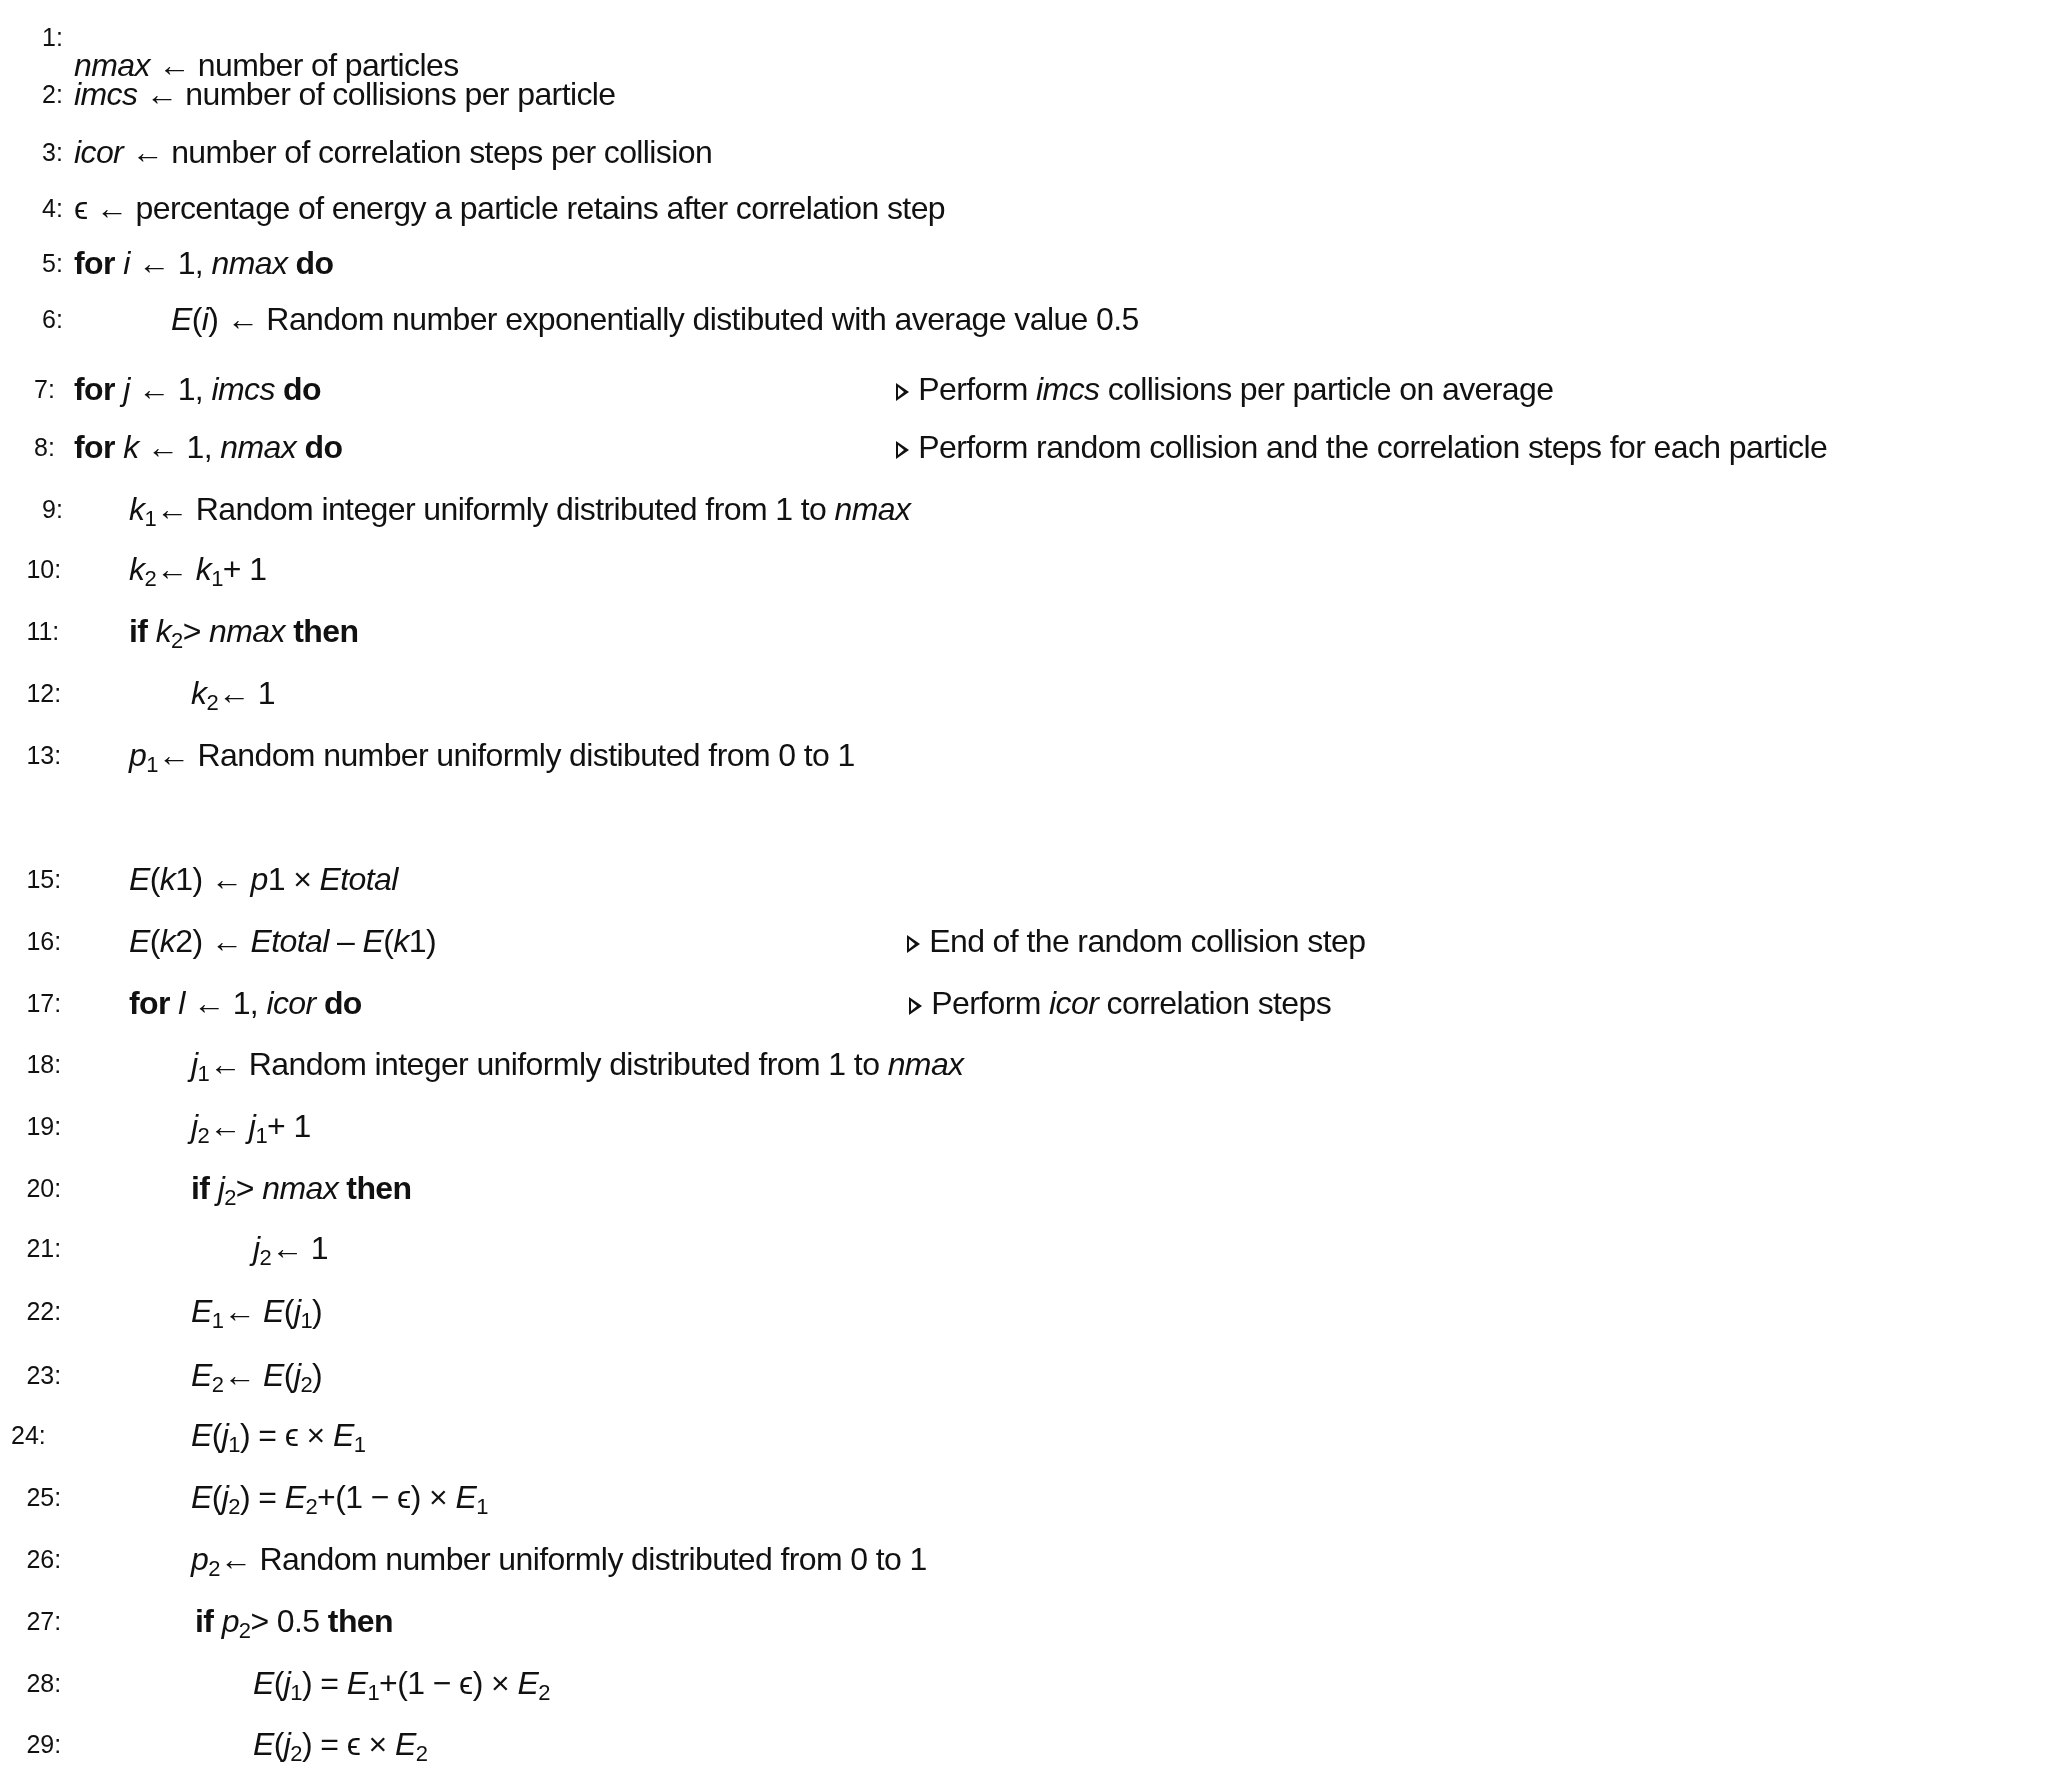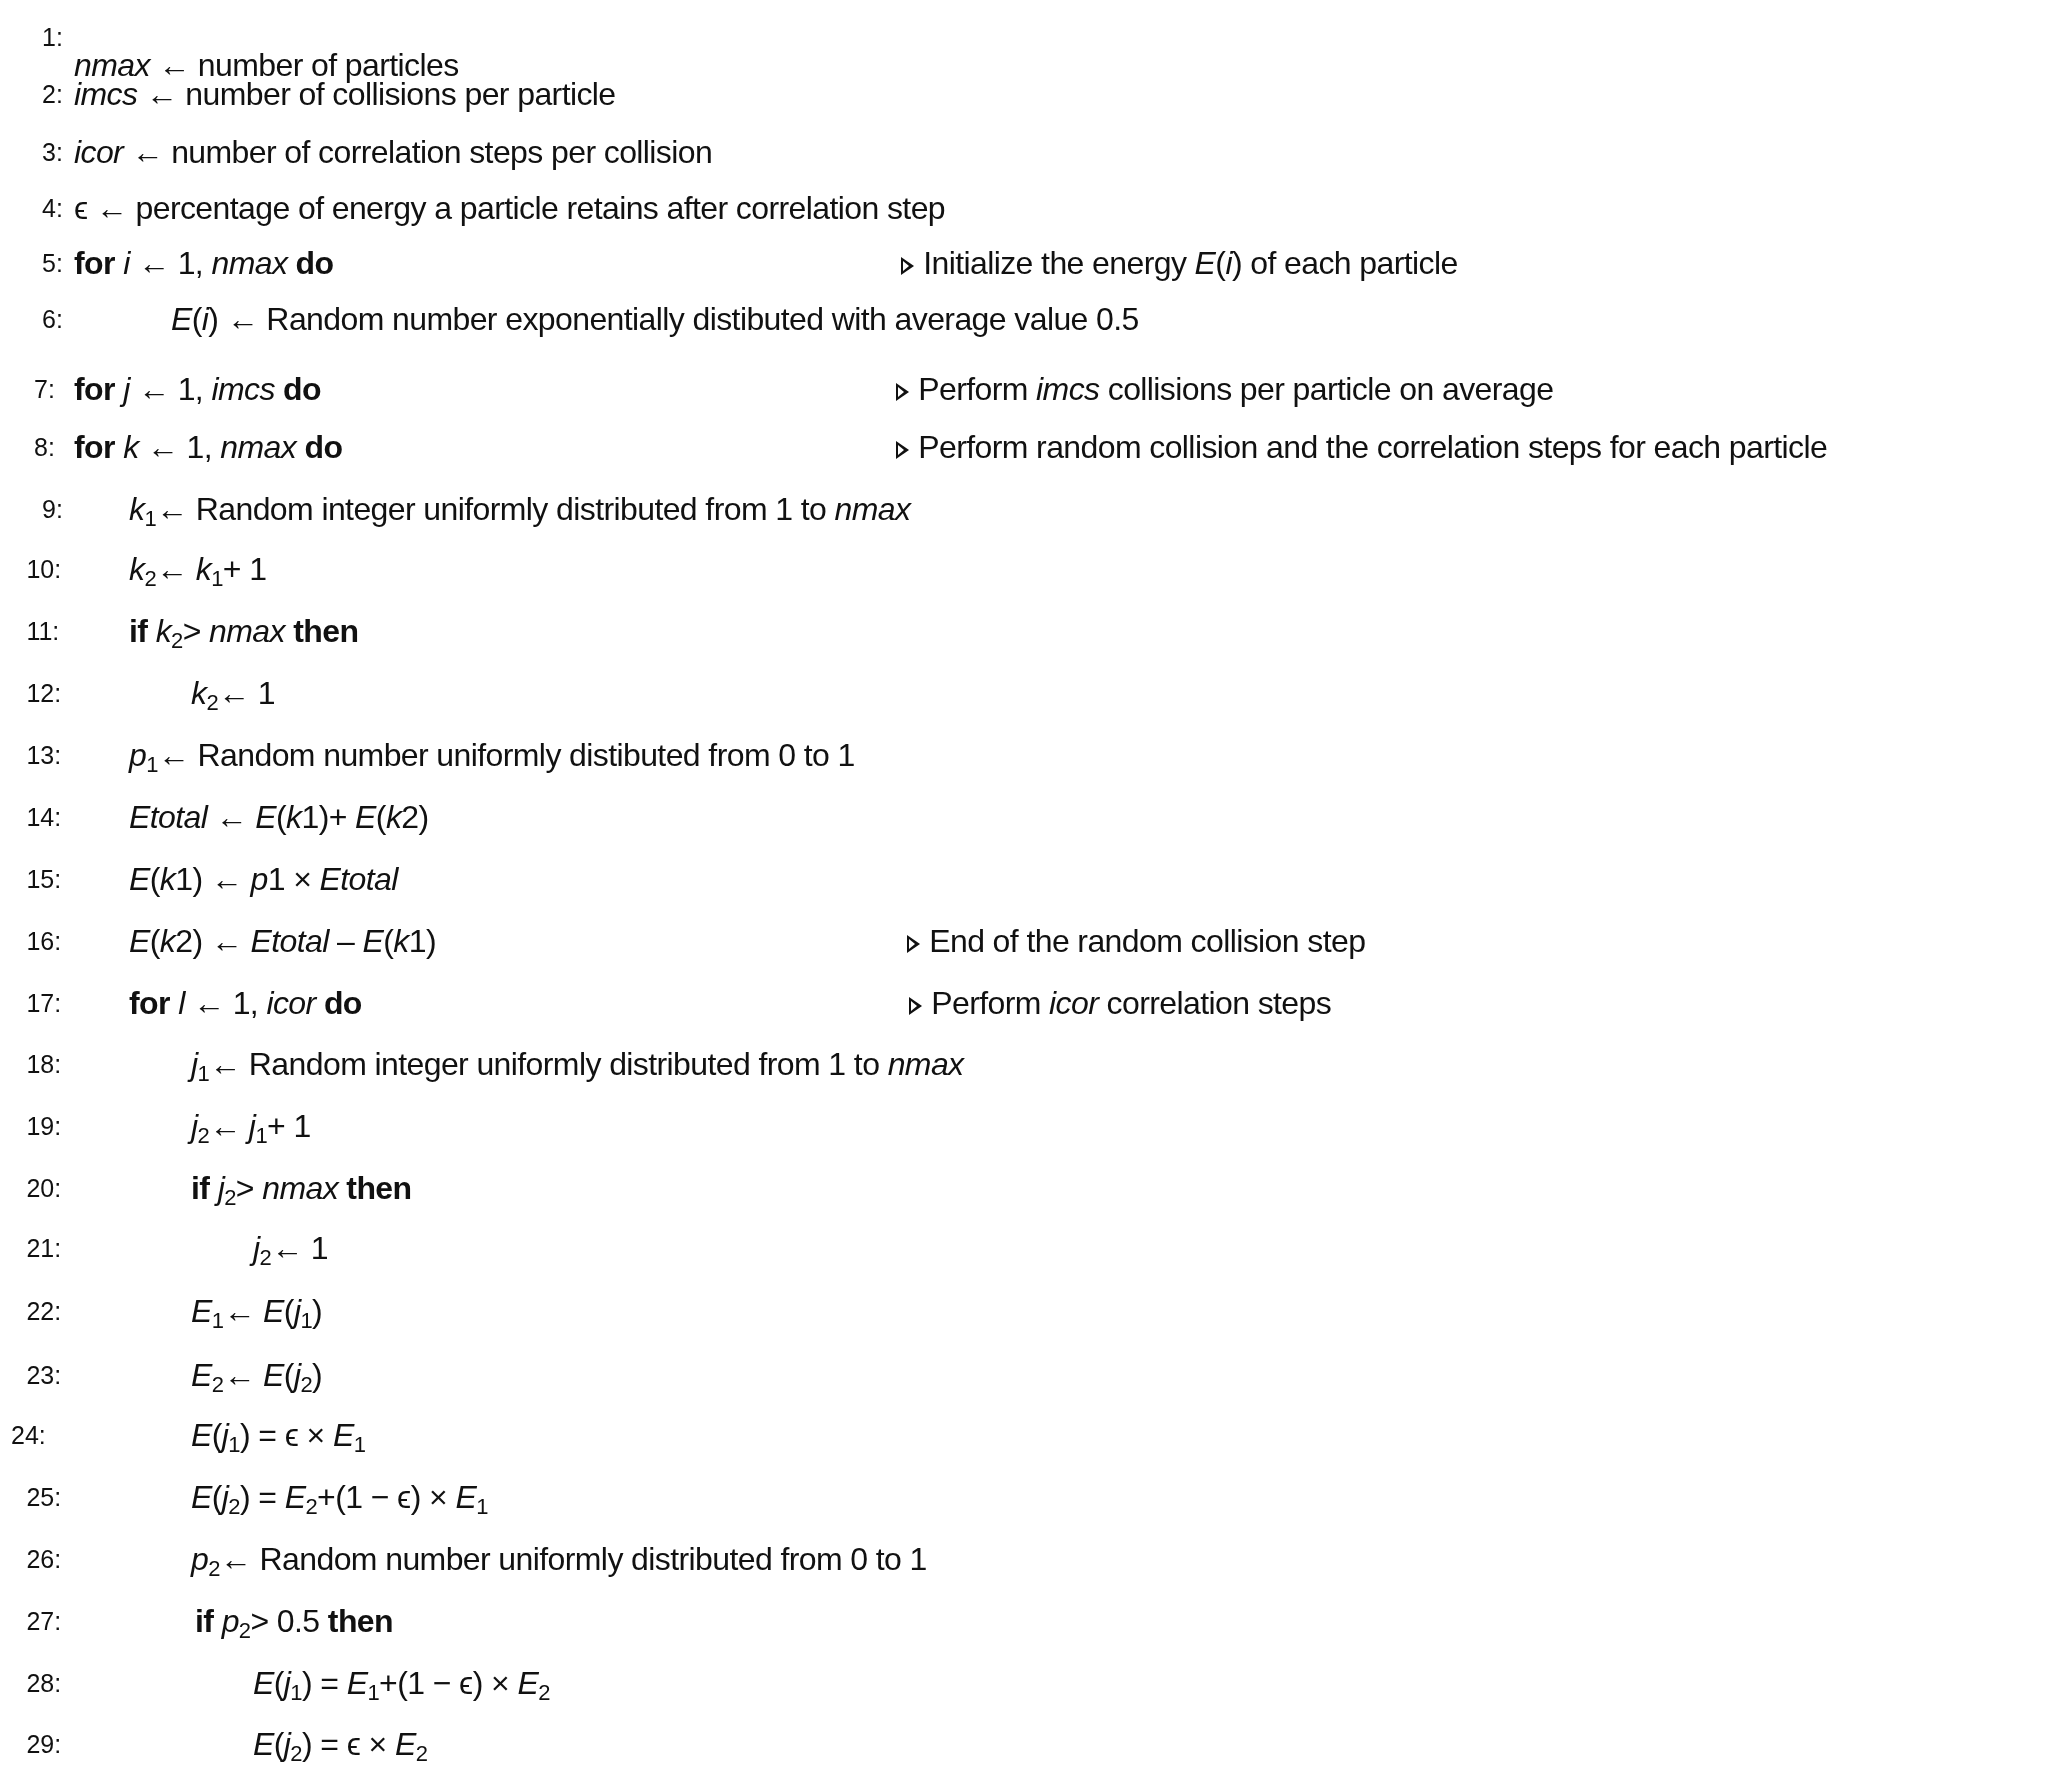--- a/index.html
+++ b/index.html
@@ -35,21 +35,20 @@
       <span class="num" style="left: 42px;">3:</span>
       <span class="code" style="left: 74px;"><span class="i">icor</span><span> ← number of correlation steps per collision</span></span>
     </div>
     <div class="line" style="top: 185px; width: 2066px;">
       <span class="num" style="left: 42px;">4:</span>
       <span class="code" style="left: 74px;"><span>ϵ ← percentage of energy a particle retains after correlation step</span></span>
     </div>
     <div class="line" style="top: 240px; width: 2066px;">
       <span class="num" style="left: 42px;">5:</span>
       <span class="code" style="left: 74px;"><span class="b">for </span><span class="i">i</span><span> ← 1, </span><span class="i">nmax</span><span class="b"> do</span></span>
-      <span class="cmt" style="left: 901px;"><span class="tri"></span><span>Initialize the energy </span><span class="i">E</span><span>(</span><span class="i">i</span><span>) of each particle</span></span>
     </div>
     <div class="line" style="top: 296px; width: 2066px;">
       <span class="num" style="left: 42px;">6:</span>
       <span class="code" style="left: 171px;"><span class="i">E</span><span>(</span><span class="i">i</span><span>) ← Random number exponentially distibuted with average value 0.5</span></span>
     </div>
     <div class="line" style="top: 366px; width: 2066px;">
       <span class="num" style="left: 34px;">7:</span>
       <span class="code" style="left: 74px;"><span class="b">for </span><span class="i">j</span><span> ← 1, </span><span class="i">imcs</span><span class="b"> do</span></span>
       <span class="cmt" style="left: 896px; text-align: center;"><span class="tri"></span><span>Perform </span><span class="i">imcs</span><span> collisions per particle on average</span></span>
     </div>
@@ -70,24 +69,20 @@
       <span class="num" style="left: 26.4px;">11:</span>
       <span class="code" style="left: 129px;"><span class="b">if </span><span class="i">k</span><span class="sub">2</span><span>&gt; </span><span class="i">nmax</span><span class="b"> then</span></span>
     </div>
     <div class="line" style="top: 670px; width: 2066px;">
       <span class="num" style="left: 26.4px;">12:</span>
       <span class="code" style="left: 191px;"><span class="i">k</span><span class="sub">2</span><span>← 1</span></span>
     </div>
     <div class="line" style="top: 732px; width: 2066px;">
       <span class="num" style="left: 26.4px;">13:</span>
       <span class="code" style="left: 129px;"><span class="i">p</span><span class="sub">1</span><span>← Random number uniformly distibuted from 0 to 1</span></span>
-    </div>
-    <div class="line" style="top: 794px; width: 2066px;">
-      <span class="num" style="left: 26.4px;">14:</span>
-      <span class="code" style="left: 129px;"><span class="i">Etotal</span><span> ← </span><span class="i">E</span><span>(</span><span class="i">k</span><span>1)+ </span><span class="i">E</span><span>(</span><span class="i">k</span><span>2)</span></span>
     </div>
     <div class="line" style="top: 856px; width: 2066px;">
       <span class="num" style="left: 26.4px;">15:</span>
       <span class="code" style="left: 129px;"><span class="i">E</span><span>(</span><span class="i">k</span><span>1) ← </span><span class="i">p</span><span>1 × </span><span class="i">Etotal</span></span>
     </div>
     <div class="line" style="top: 918px; width: 2066px;">
       <span class="num" style="left: 26.4px;">16:</span>
       <span class="code" style="left: 129px;"><span class="i">E</span><span>(</span><span class="i">k</span><span>2) ← </span><span class="i">Etotal</span><span> – </span><span class="i">E</span><span>(</span><span class="i">k</span><span>1)</span></span>
       <span class="cmt" style="left: 907px;"><span class="tri"></span><span>End of the random collision step</span></span>
     </div>

